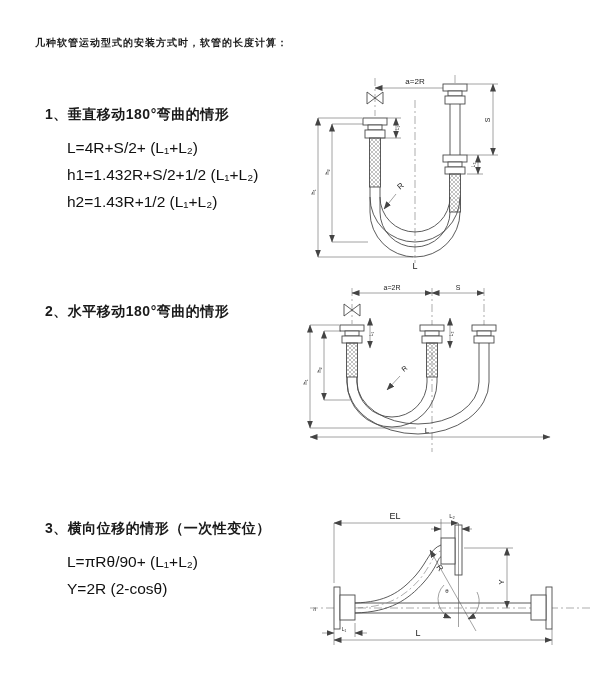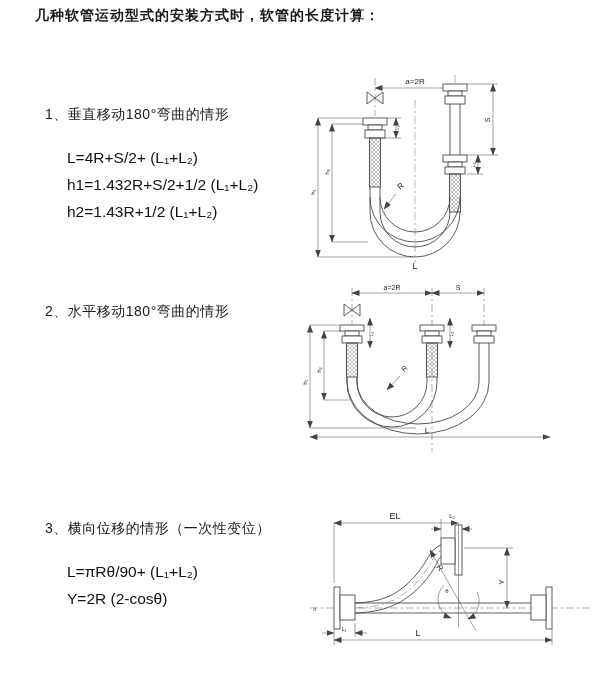--- a/index.html
+++ b/index.html
@@ -1,21 +1,21 @@
 <!DOCTYPE html>
 <html><head>
 <meta charset="utf-8">
 <style>
   html,body{margin:0;padding:0;background:#fff;}
   #page{position:relative;width:600px;height:675px;background:#fff;overflow:hidden;
         font-family:"Liberation Sans","DejaVu Sans",sans-serif;color:#1a1a1a;}
-  .title{position:absolute;left:35px;top:7px;font-size:14px;font-weight:600;letter-spacing:1px;}
+  .title{position:absolute;left:35px;top:36px;font-size:10px;font-weight:600;letter-spacing:1px;}
   .section{position:absolute;}
-  .heading{font-size:14px;font-weight:400;letter-spacing:0.5px;margin:0 0 0 0;}
-  .formulas{margin-top:20px;margin-left:22px;}
+  .heading{font-size:14px;font-weight:700;letter-spacing:0.5px;margin:0 0 0 0;}
+  .formulas{margin-top:10px;margin-left:22px;}
   .formula{font-size:15.5px;font-weight:400;line-height:27px;white-space:pre;color:#111;}
   .diagram{position:absolute;}
   svg text{fill:#222;font-family:"Liberation Sans","DejaVu Sans",sans-serif;}
   .draw{stroke:#4a4a4a;stroke-width:0.9;fill:none;}
   .thin{stroke:#555;stroke-width:0.55;fill:none;}
   .cl{stroke:#777;stroke-width:0.6;fill:none;stroke-dasharray:8 3 2 3;}
   .part{stroke:#4a4a4a;stroke-width:0.9;fill:#ffffff;}
 </style>
 </head>
 <body>

